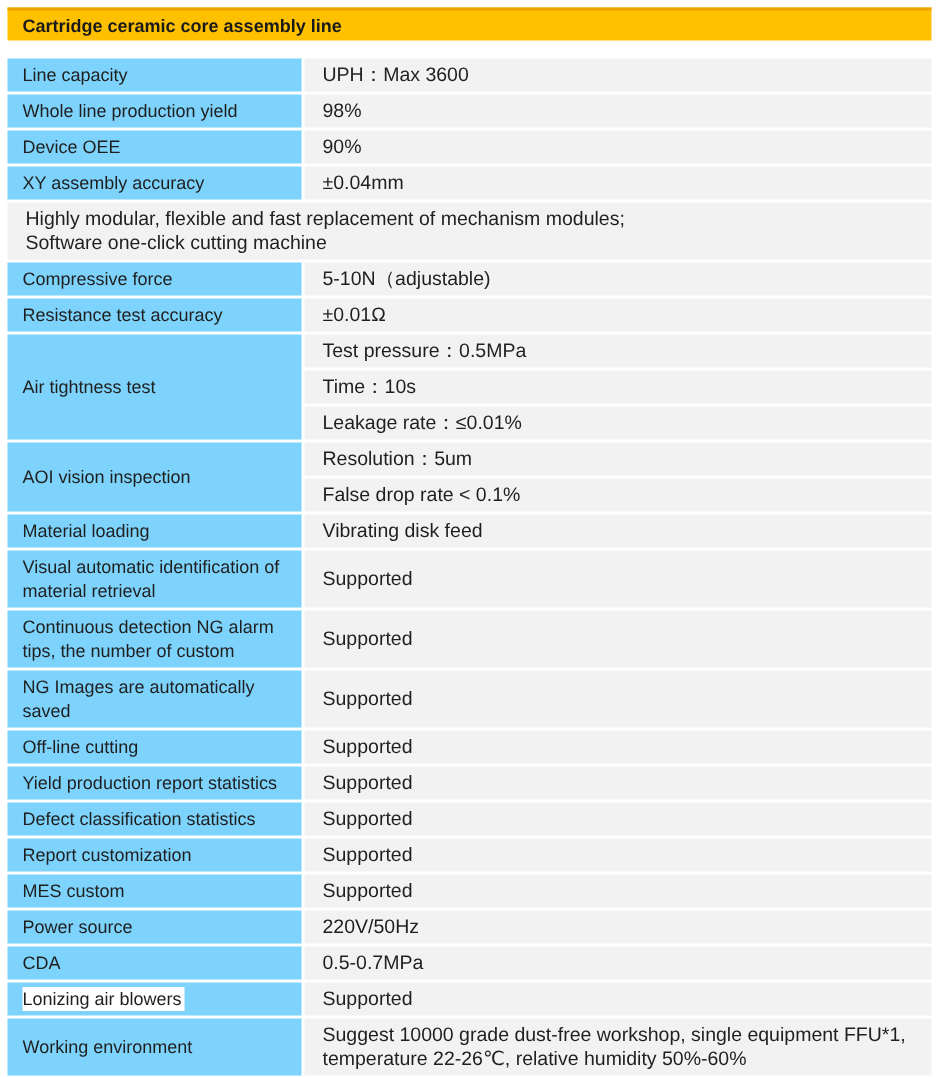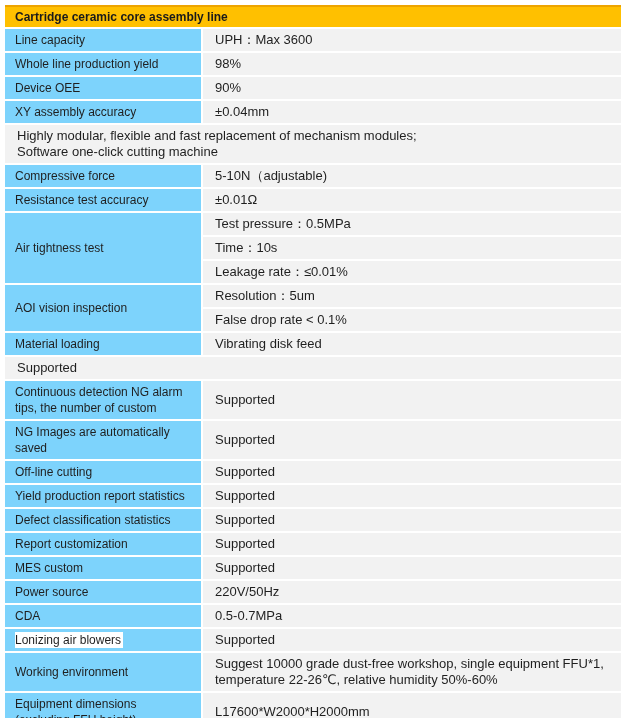--- a/index.html
+++ b/index.html
@@ -6,21 +6,21 @@
   body {
     width: 627px; height: 718px; overflow: hidden;
     font-family: "Liberation Sans", "DejaVu Sans", sans-serif;
     color: #1f1f1f;
     -webkit-font-smoothing: antialiased;
   }
   .page {
     box-sizing: border-box;
     width: 627px; height: 718px;
     padding: 5px 6px 6px 5px;
-    display: flex; flex-direction: column; gap: 2px;
+    display: flex; flex-direction: column; gap: 12px;
   }
   .hdr {
     background: #FFC000;
     border-top: 2px solid #EDA400;
     min-height: 20px;
     display: flex; align-items: center;
     padding: 0 0 0 10px;
     font-weight: bold;
     font-size: 12px;
     color: #1a1a1a;
@@ -121,20 +121,22 @@
           <div class="value">False drop rate &lt; 0.1%</div>
         </div>
       </div>
       <div class="row">
         <div class="cell label">Material loading</div>
         <div class="values">
           <div class="value">Vibrating disk feed</div>
         </div>
       </div>
       <div class="row">
+        <div class="cell label">Visual automatic identification of
+material retrieval</div>
         <div class="values">
           <div class="value">Supported</div>
         </div>
       </div>
       <div class="row">
         <div class="cell label">Continuous detection NG alarm
 tips, the number of custom</div>
         <div class="values">
           <div class="value">Supported</div>
         </div>

